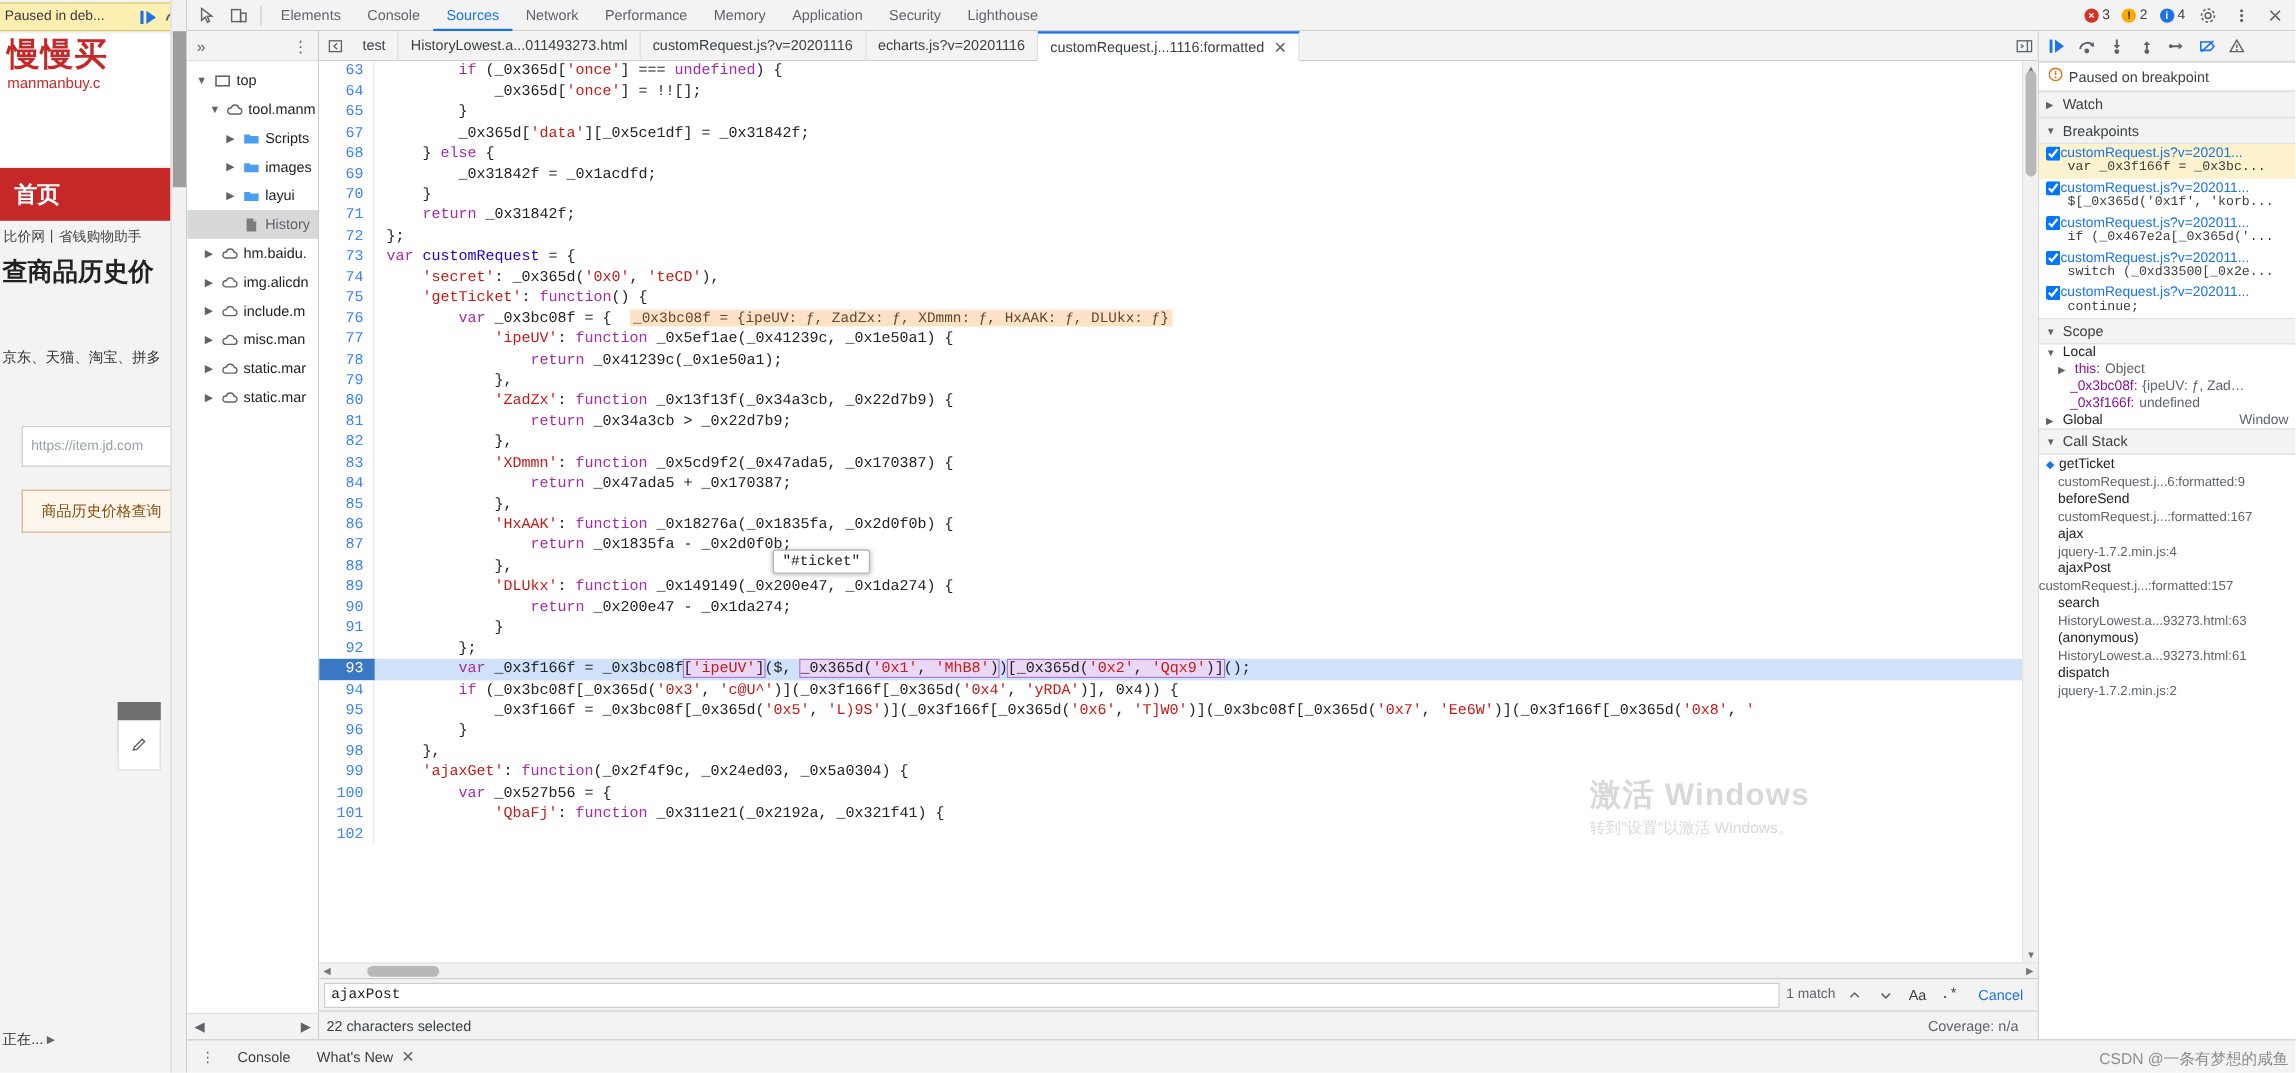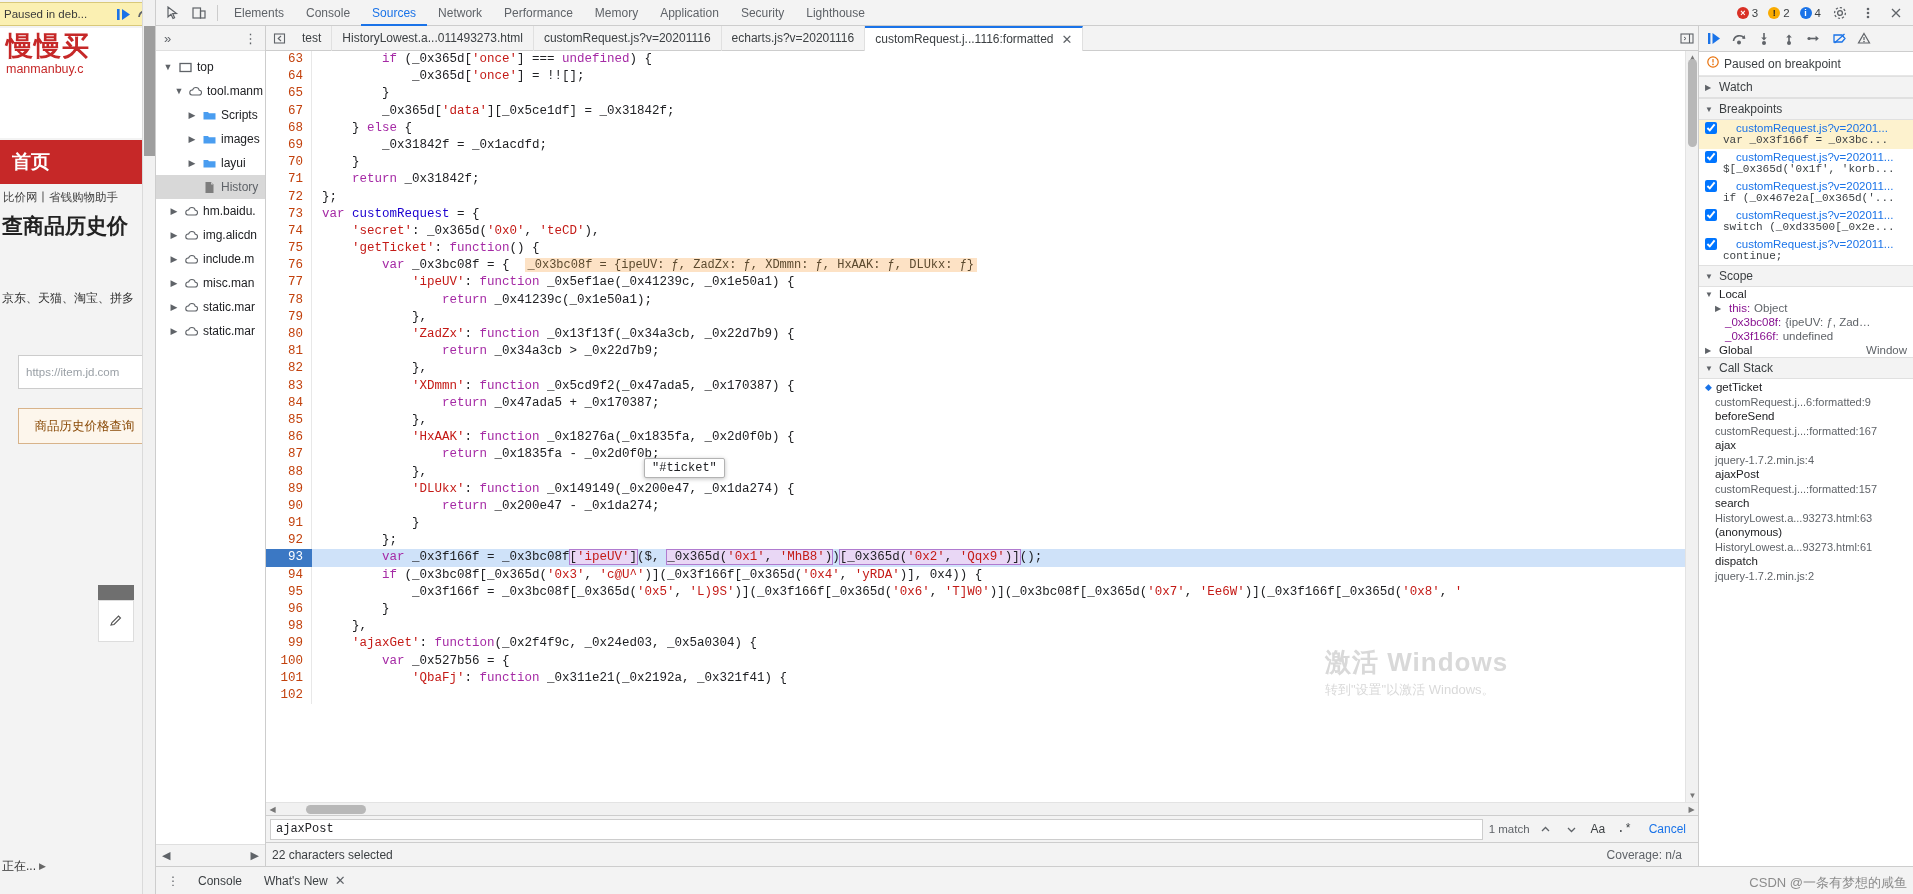--- a/index.html
+++ b/index.html
@@ -180,21 +180,21 @@
 
   .code-wrap { flex:1; position:relative; display:flex; min-height:0;
                background:#fff; overflow:hidden; }
   .code-scroll { flex:1; position:relative; overflow:hidden; }
   .code-lines { font-family:"Liberation Mono", monospace; font-size:12.5px;
                 line-height:17.2px; }
   .cline { display:flex; height:17.2px; white-space:pre; position:relative; }
   .cline.exec { background:#cfe2f9; }
   .lnum {
     width:46px; min-width:46px; text-align:right; padding-right:8px;
-    color:#c2410c; background:#fff; user-select:none;
+    color:#3b82f6; background:#fff; user-select:none;
     border-right:1px solid #e8e8e8;
   }
   .cline.exec .lnum { background:#3b78c4; color:#fff; border-right-color:#3b78c4; }
   .ctext { padding-left:10px; }
   .kw { color:#a52aa5; }      
   .str { color:#c41a16; }     
   .num { color:#1c00cf; }
   .hint {
     background:#fde2c5; color:#5c4a2f; padding:0 3px;
     font-family:"Liberation Mono", monospace; font-size:12px;
@@ -276,21 +276,21 @@
   .warn-ico { color:#f9ab00; font-size:12px; }
   .sect-head {
     height:22px; min-height:22px; display:flex; align-items:center;
     gap:4px; padding:0 6px; font-size:12px; color:#3c4043;
     background:#f3f3f3; border-top:1px solid #e0e0e0;
     border-bottom:1px solid #e0e0e0;
   }
   .tri { font-size:8px; color:#5f6368; width:10px; }
   .bp-item { padding:2px 6px 3px 6px; font-size:11.5px; }
   .bp-item.hl { background:#fdf2ce; }
-  .bp-line1 { display:flex; align-items:center; gap:19px;
+  .bp-line1 { display:flex; align-items:center; gap:0;
               color:#1a73e8; white-space:nowrap; overflow:hidden; }
   .bp-line1 input { margin:0; width:12px; height:12px; }
   .bp-code { font-family:"Liberation Mono", monospace; font-size:11px;
              color:#3c4043; padding-left:18px; white-space:nowrap;
              overflow:hidden; }
   .scope-row { font-size:11.5px; padding:1px 6px; display:flex;
                align-items:center; gap:4px; white-space:nowrap;
                overflow:hidden; color:#202124; }
   .scope-row .tri { font-size:8px; }
   .sc-name { color:#881391; }
@@ -809,21 +809,21 @@
       <div class="cs-row active">
         <span class="cs-diamond">◆</span>
         <span>getTicket</span>
       </div>
       <div class="cs-sub" style="padding-left:16px;">customRequest.j...6:formatted:9</div>
       <div class="cs-row"><span>beforeSend</span></div>
       <div class="cs-sub" style="padding-left:16px;">customRequest.j...:formatted:167</div>
       <div class="cs-row"><span>ajax</span></div>
       <div class="cs-sub" style="padding-left:16px;">jquery-1.7.2.min.js:4</div>
       <div class="cs-row"><span>ajaxPost</span></div>
-      <div class="cs-sub" style="padding-left:16px;">customRequest.j...:formatted:157</div>
+      <div class="cs-sub" style="">customRequest.j...:formatted:157</div>
       <div class="cs-row"><span>search</span></div>
       <div class="cs-sub" style="padding-left:16px;">HistoryLowest.a...93273.html:63</div>
       <div class="cs-row"><span>(anonymous)</span></div>
       <div class="cs-sub" style="padding-left:16px;">HistoryLowest.a...93273.html:61</div>
       <div class="cs-row"><span>dispatch</span></div>
       <div class="cs-sub" style="padding-left:16px;">jquery-1.7.2.min.js:2</div>
     </div>
   </div>
 
   <div class="drawer">

